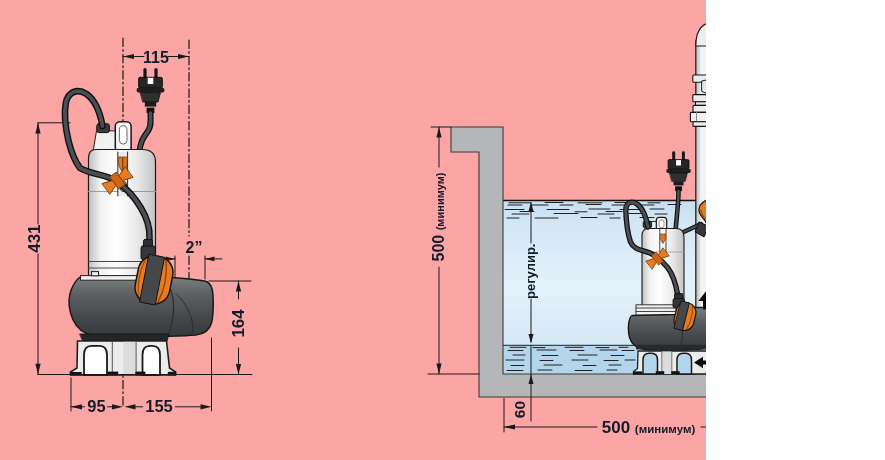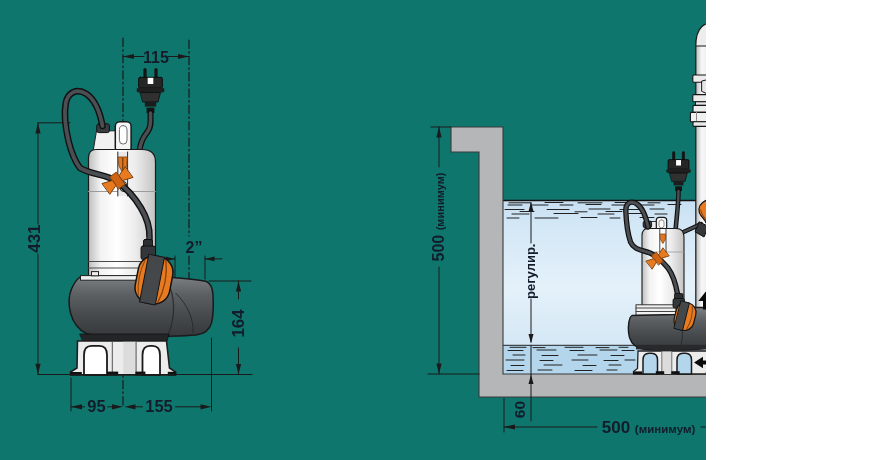--- a/index.html
+++ b/index.html
@@ -1,16 +1,16 @@
 <!DOCTYPE html>
 <html><head>
 <meta charset="utf-8">
 <style>
   html,body{margin:0;padding:0;background:#ffffff;}
-  #stage{position:relative;width:706px;height:460px;background:#0f766e;overflow:hidden;}
+  #stage{position:relative;width:706px;height:460px;background:#fca5a5;overflow:hidden;}
   svg{position:absolute;left:0;top:0;}
   text{font-family:"Liberation Sans",sans-serif;}
 </style>
 </head>
 <body>
 <div id="stage">
 <svg width="885" height="460" viewBox="0 0 885 460">
 <defs>
   <linearGradient id="bodyGrad" x1="0" y1="0" x2="1" y2="0">
     <stop offset="0" stop-color="#bfbfbf"></stop>

